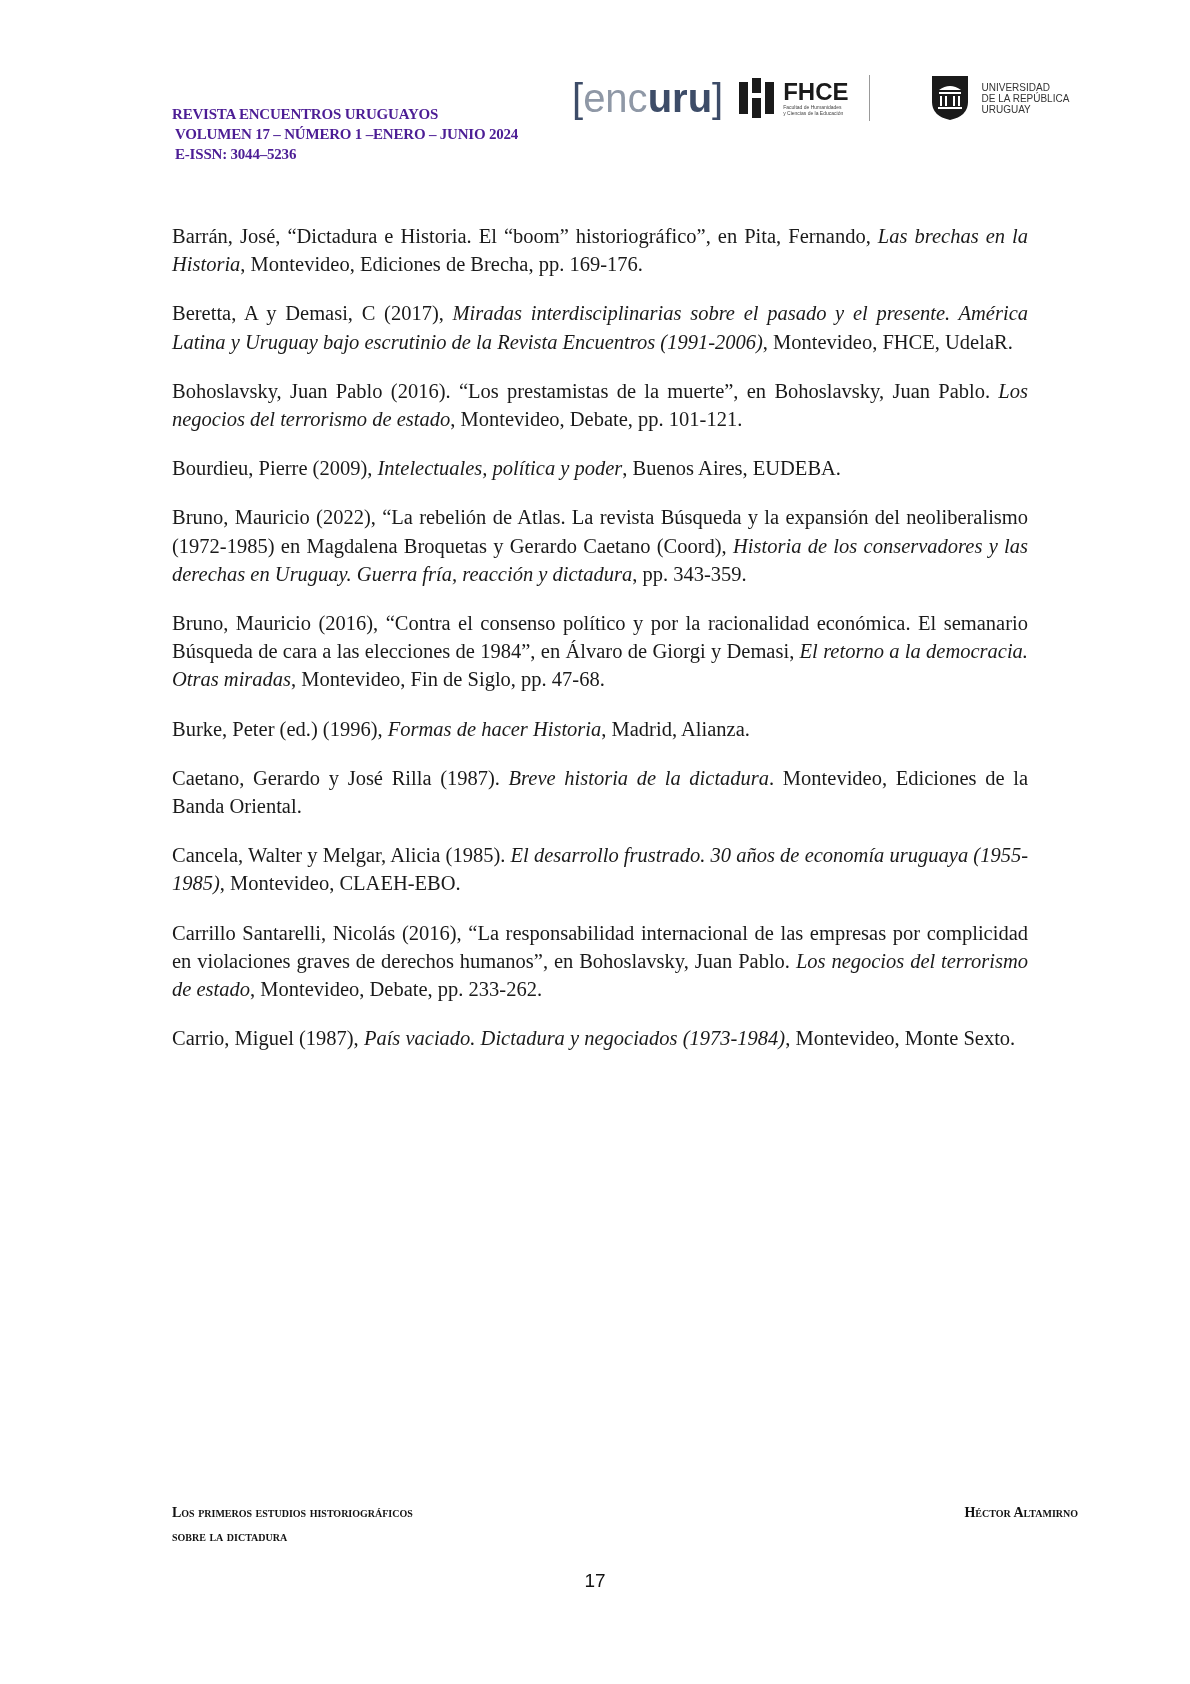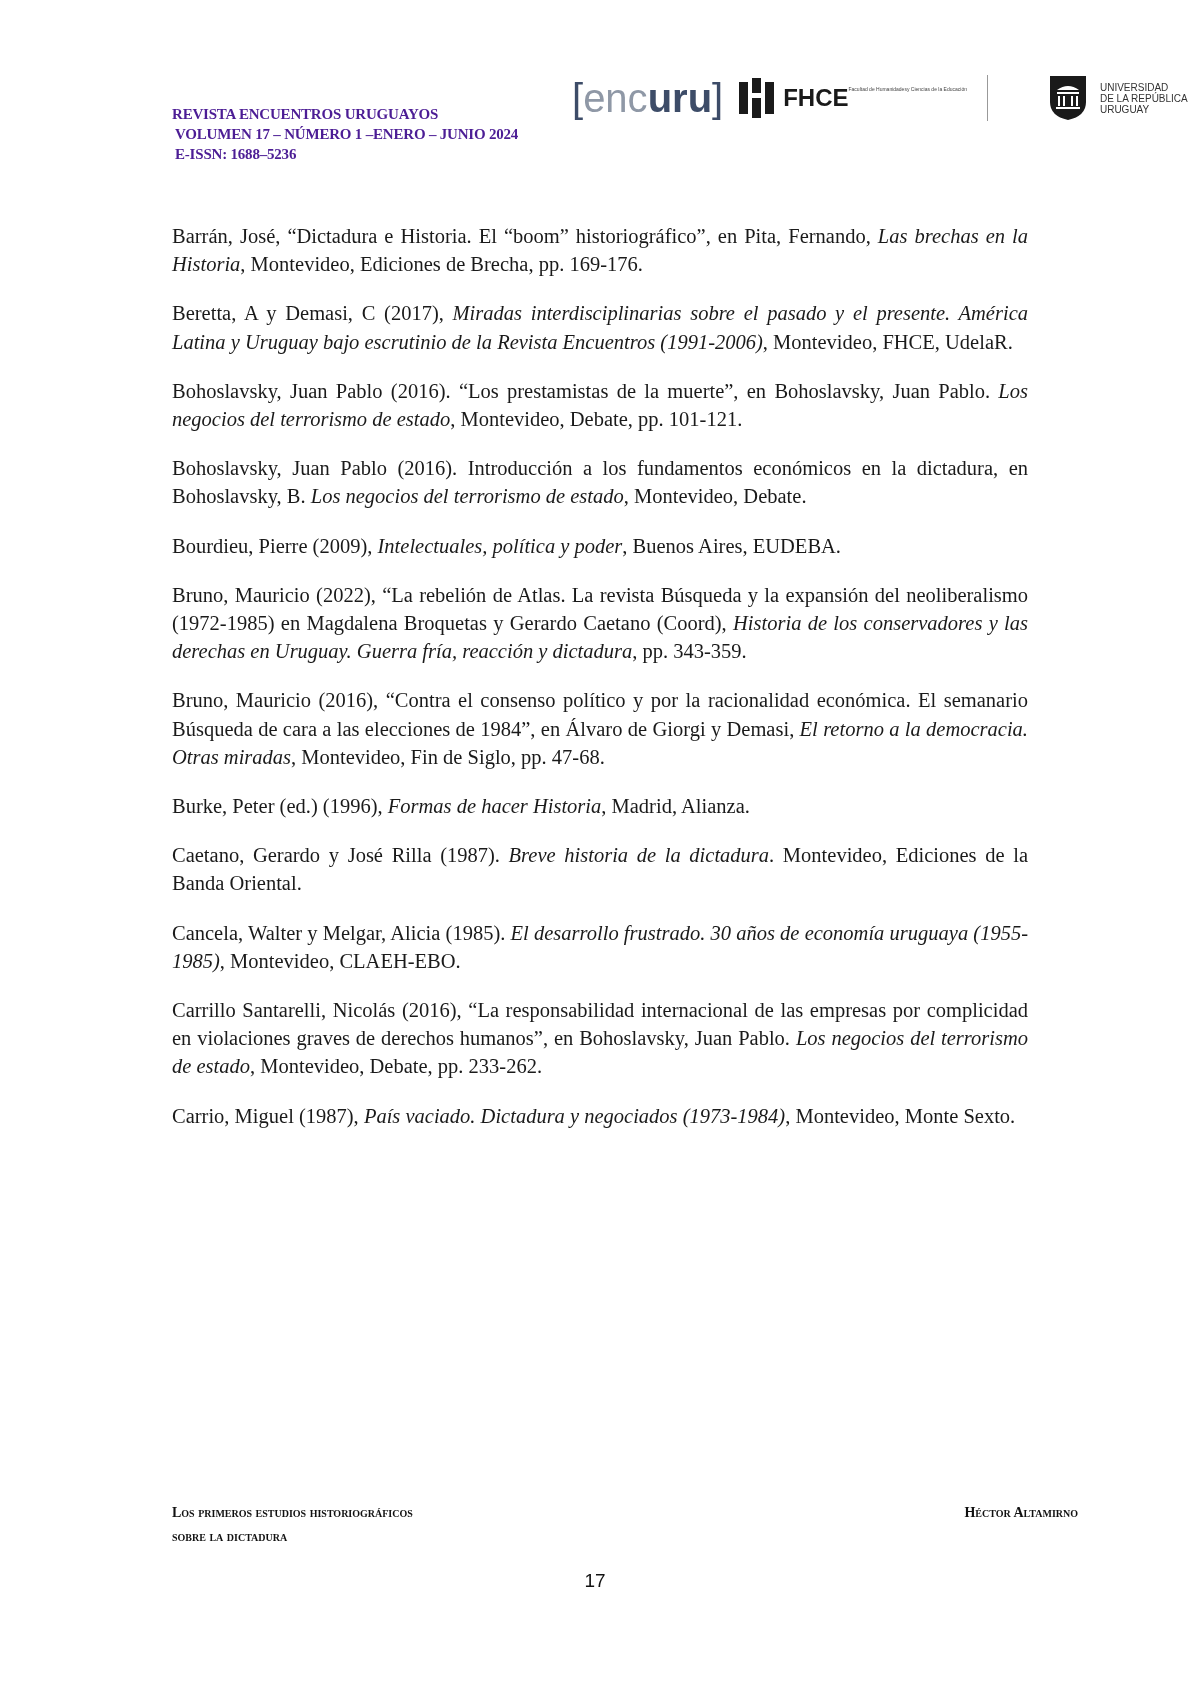--- a/index.html
+++ b/index.html
@@ -12,21 +12,21 @@
   .header-left .l2, .header-left .l3 { padding-left: 3px; }
 
   .logos { position: absolute; left: 572px; top: 70px; height: 56px; display: flex; align-items: center; }
   .encuru { font-family: "Liberation Sans", sans-serif; font-size: 40px; line-height: 40px; letter-spacing: 0px; white-space: nowrap; }
   .encuru .br { color: #3d4c68; }
   .encuru .enc { color: #8f98a6; }
   .encuru .uru { color: #3d4c68; font-weight: bold; }
   .fhce { display: flex; align-items: center; margin-left: 16px; }
   .fhce-mark { position: relative; width: 36px; height: 40px; }
   .fhce-mark span { position: absolute; background: #1a1a1a; }
-  .fhce-text { margin-left: 8px; display: flex; flex-direction: row; }
+  .fhce-text { margin-left: 8px; display: flex; flex-direction: column; }
   .fhce-text .big { font-family: "Liberation Sans", sans-serif; font-weight: bold; font-size: 24px; line-height: 24px; color: #1a1a1a; }
   .fhce-text .small { font-family: "Liberation Sans", sans-serif; font-size: 5px; line-height: 6px; color: #444; white-space: nowrap; }
   .vsep { width: 1px; height: 46px; background: #999; margin: 0 22px 0 20px; }
   .udelar { display: flex; align-items: center; padding-left: 40px; }
   .shield { width: 36px; height: 44px; }
   .udelar-text { margin-left: 14px; font-family: "Liberation Sans", sans-serif; font-size: 10px; line-height: 11px; color: #333; white-space: nowrap; }
 
   .refs { position: absolute; left: 172px; top: 222px; width: 856px; font-size: 20.5px; line-height: 28.2px; }
   .ref { margin: 0 0 21px 0; text-align: justify; }
   .ref i { font-style: italic; }
@@ -34,21 +34,21 @@
   .footer-left { position: absolute; left: 172px; top: 1501px; font-weight: bold; font-size: 14px; line-height: 24px; color: #111; font-variant: small-caps; }
   .footer-right { position: absolute; right: 112px; top: 1501px; font-weight: bold; font-size: 14px; line-height: 24px; color: #111; font-variant: small-caps; }
   .page-number { position: absolute; left: 0; width: 1190px; top: 1570px; text-align: center; font-size: 19px; color: #111; font-family: "Liberation Sans", sans-serif; }
 </style>
 </head>
 <body>
 
 <div class="header-left">
   <div>REVISTA ENCUENTROS URUGUAYOS</div>
   <div class="l2">VOLUMEN 17 – NÚMERO 1 –ENERO – JUNIO 2024</div>
-  <div class="l3">E-ISSN: 1688–5236</div>
+  <div class="l3">E-ISSN: 3044–5236</div>
 </div>
 
 <div class="logos">
   <div class="encuru">
     <span class="br">[</span><span class="enc">enc</span><span class="uru">uru</span><span class="br">]</span>
   </div>
   <div class="fhce">
     <div class="fhce-mark">
       <span style="left:0;top:4px;width:9px;height:32px;"></span>
       <span style="left:13px;top:0;width:9px;height:15px;"></span>
@@ -78,21 +78,20 @@
       <div>DE LA REPÚBLICA</div>
       <div>URUGUAY</div>
     </div>
   </div>
 </div>
 
 <div class="refs">
   <p class="ref"><span>Barrán, José, “Dictadura e Historia. El “boom” historiográfico”, en Pita, Fernando, </span><i>Las brechas en la Historia</i><span>, Montevideo, Ediciones de Brecha, pp. 169-176.</span></p>
   <p class="ref"><span>Beretta, A y Demasi, C (2017), </span><i>Miradas interdisciplinarias sobre el pasado y el presente. América Latina y Uruguay bajo escrutinio de la Revista Encuentros (1991-2006)</i><span>, Montevideo, FHCE, UdelaR.</span></p>
   <p class="ref"><span>Bohoslavsky, Juan Pablo (2016). “Los prestamistas de la muerte”, en Bohoslavsky, Juan Pablo. </span><i>Los negocios del terrorismo de estado</i><span>, Montevideo, Debate, pp. 101-121.</span></p>
-  <p class="ref"><span>Bohoslavsky, Juan Pablo (2016). Introducción a los fundamentos económicos en la dictadura, en Bohoslavsky, B. </span><i>Los negocios del terrorismo de estado</i><span>, Montevideo, Debate.</span></p>
   <p class="ref"><span>Bourdieu, Pierre (2009), </span><i>Intelectuales, política y poder</i><span>, Buenos Aires, EUDEBA.</span></p>
   <p class="ref"><span>Bruno, Mauricio (2022), “La rebelión de Atlas. La revista Búsqueda y la expansión del neoliberalismo (1972-1985) en Magdalena Broquetas y Gerardo Caetano (Coord), </span><i>Historia de los conservadores y las derechas en Uruguay. Guerra fría, reacción y dictadura</i><span>, pp. 343-359.</span></p>
   <p class="ref"><span>Bruno, Mauricio (2016), “Contra el consenso político y por la racionalidad económica. El semanario Búsqueda de cara a las elecciones de 1984”, en Álvaro de Giorgi y Demasi, </span><i>El retorno a la democracia. Otras miradas</i><span>, Montevideo, Fin de Siglo, pp. 47-68.</span></p>
   <p class="ref"><span>Burke, Peter (ed.) (1996), </span><i>Formas de hacer Historia</i><span>, Madrid, Alianza.</span></p>
   <p class="ref"><span>Caetano, Gerardo y José Rilla (1987). </span><i>Breve historia de la dictadura</i><span>. Montevideo, Ediciones de la Banda Oriental.</span></p>
   <p class="ref"><span>Cancela, Walter y Melgar, Alicia (1985). </span><i>El desarrollo frustrado. 30 años de economía uruguaya (1955-1985)</i><span>, Montevideo, CLAEH-EBO.</span></p>
   <p class="ref"><span>Carrillo Santarelli, Nicolás (2016), “La responsabilidad internacional de las empresas por complicidad en violaciones graves de derechos humanos”, en Bohoslavsky, Juan Pablo. </span><i>Los negocios del terrorismo de estado</i><span>, Montevideo, Debate, pp. 233-262.</span></p>
   <p class="ref"><span>Carrio, Miguel (1987),  </span><i>País vaciado. Dictadura y negociados (1973-1984)</i><span>, Montevideo, Monte Sexto.</span></p>
 </div>
 

